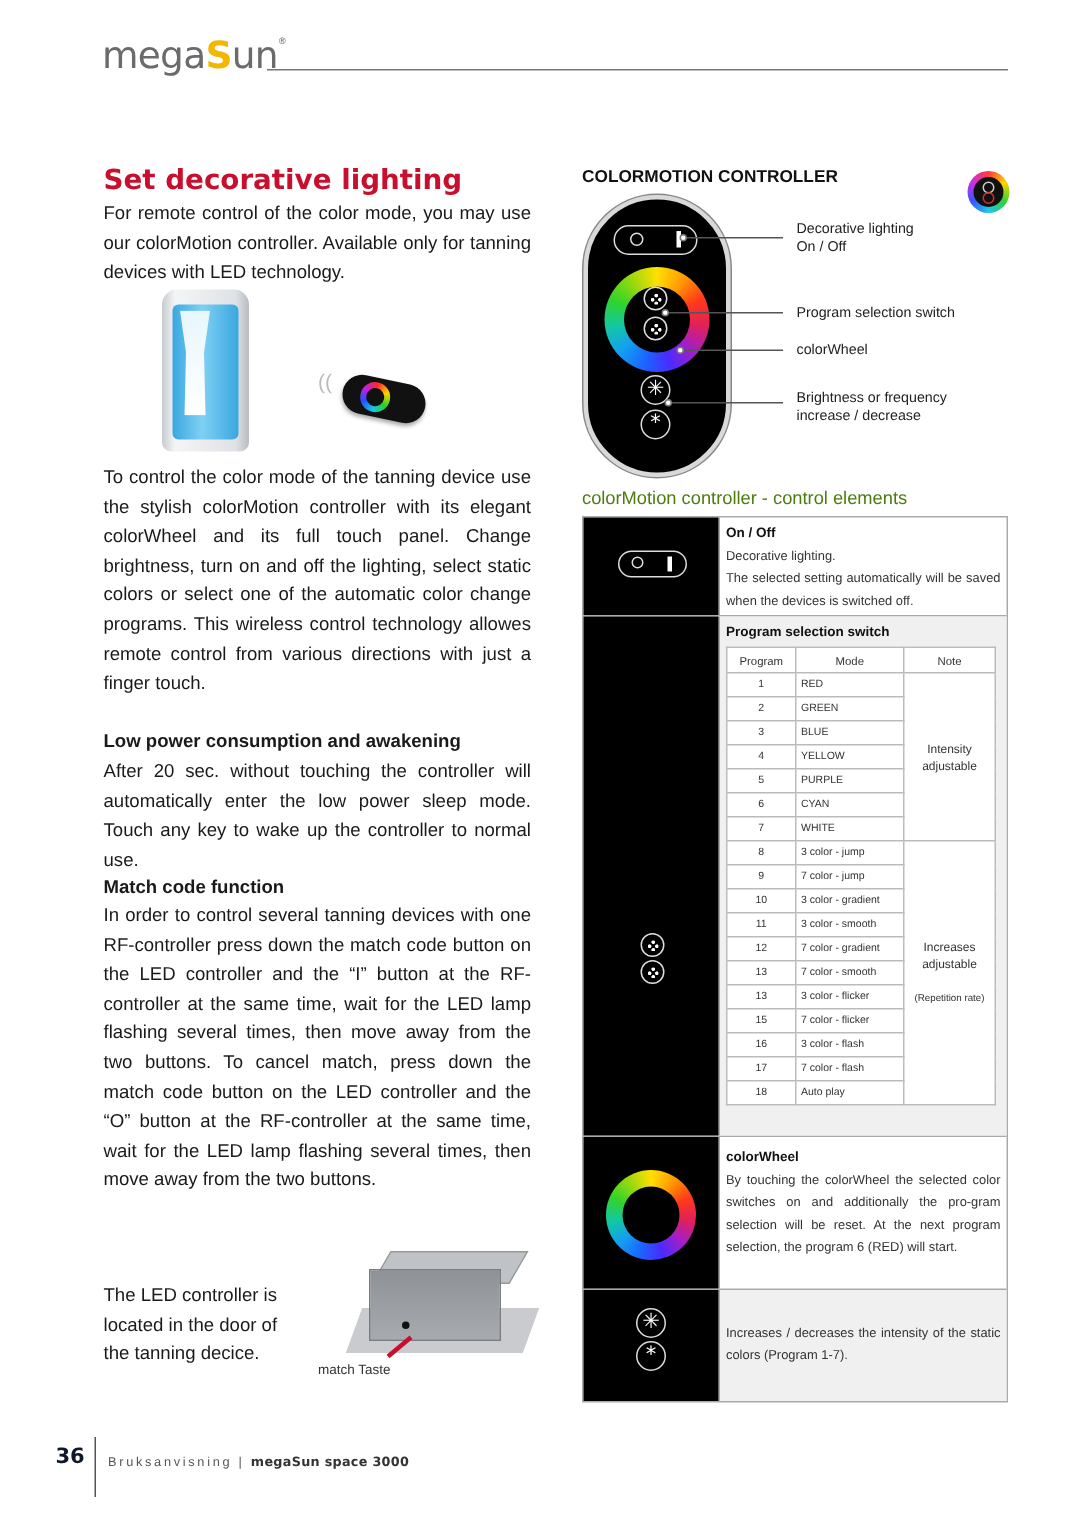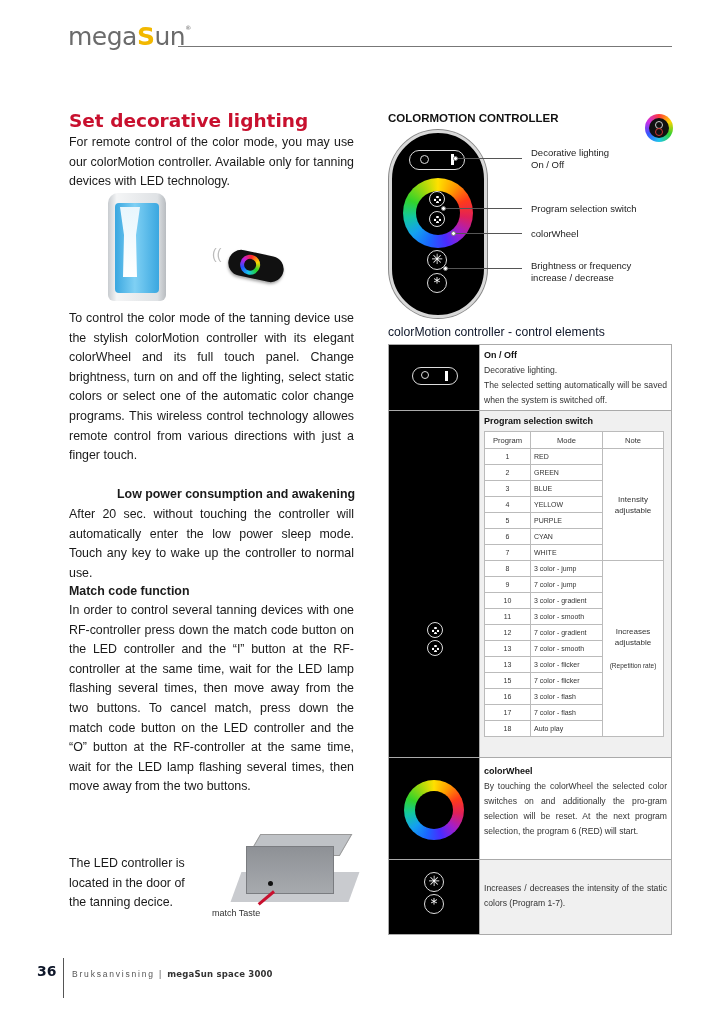--- a/index.html
+++ b/index.html
@@ -51,21 +51,21 @@
   .wheel { position: absolute; left: 11px; top: 45px; width: 70px; height: 70px; border-radius: 50%; background: conic-gradient(from 0deg, #ffe000, #ff9a00, #ff3a1a, #e0205a, #a41ec8, #4a2bff, #1a66ff, #14a0f0, #12c8a0, #32d32a, #9ad80e, #ffe000); }
   .wheel::after { content: ""; position: absolute; left: 13px; top: 13px; width: 44px; height: 44px; border-radius: 50%; background: #000; }
   .prog-btn { position: absolute; width: 16px; height: 16px; border-radius: 50%; border: 1.5px solid #ddd; z-index: 3; display: flex; align-items: center; justify-content: center; }
   .prog-btn span { display: block; width: 7px; height: 7px; background: radial-gradient(circle at 50% 15%, #fff 1px, transparent 1.5px), radial-gradient(circle at 15% 55%, #fff 1px, transparent 1.5px), radial-gradient(circle at 85% 55%, #fff 1px, transparent 1.5px), radial-gradient(circle at 50% 90%, #fff 1px, transparent 1.5px); }
   .sym-btn { position: absolute; width: 20px; height: 20px; border-radius: 50%; border: 1.5px solid #ddd; color: #fff; font-size: 14px; line-height: 17px; text-align: center; font-family: "DejaVu Sans", sans-serif; }
 
   .callout-line { position: absolute; height: 1px; background: #555; }
   .callout-dot { position: absolute; width: 5px; height: 5px; border-radius: 50%; background: #fff; border: 1px solid #777; }
   .callout-text { position: absolute; left: 531px; font-size: 9.5px; line-height: 12px; color: #222; }
 
-  .caption { position: absolute; left: 388px; top: 325px; font-size: 12.2px; color: #0f172a; }
+  .caption { position: absolute; left: 388px; top: 325px; font-size: 12.2px; color: #4d7c0f; }
 
   
   .info { position: absolute; left: 388px; top: 344px; width: 284px; border: 1px solid #aaa; }
   .row { display: flex; border-bottom: 1px solid #aaa; }
   .row:last-child { border-bottom: none; }
   .left-cell { width: 90px; background: #000; position: relative; flex-shrink: 0; }
   .right-cell { flex: 1; padding: 3px 4px 4px 4px; font-size: 8.6px; line-height: 15px; color: #333; text-align: justify; border-left: 1px solid #aaa; }
   .right-cell .t { font-weight: bold; color: #111; font-size: 9px; }
   .row.r1 { height: 66px; }
   .row.r2 { height: 347px; }
@@ -103,21 +103,21 @@
   <div class="glass"></div>
   <div class="inner"></div>
 </div>
 <div class="waves">((</div>
 <div class="mini-remote">
     <div class="ring"></div>
   </div>
 
 <div class="para" style="top:309px;">To control the color mode of the tanning device use the stylish colorMotion controller with its elegant colorWheel and its full touch panel. Change brightness, turn on and off the lighting, select static colors or select one of the automatic color change programs. This wireless control technology allowes remote control from various directions with just a finger touch.</div>
 
-<div class="subhead" style="top:487px;margin-left:48px;">Low power consumption and awakening</div>
+<div class="subhead" style="top:487px;">Low power consumption and awakening</div>
 <div class="para" style="top:505px;">After 20 sec. without touching the controller will automatically enter the low power sleep mode. Touch any key to wake up the controller to normal use.</div>
 
 <div class="subhead" style="top:584px;">Match code function</div>
 <div class="para" style="top:601px;">In order to control several tanning devices with one  RF-controller press down the match code button on the LED controller and the “I” button at the RF-controller at the same time, wait for the LED lamp flashing several times, then move away from the two buttons. To cancel match, press down the match code button on the LED controller and the “O” button at the RF-controller at the same time, wait for the LED lamp flashing several times, then move away from the two buttons.</div>
 
 <div class="para" style="top:854px; width:125px; text-align:left;">The LED controller is located in the door of the tanning decice.</div>
 <div class="ledbox">
   <div class="base"></div>
   <div class="top"></div>
   <div class="body"></div>
@@ -177,21 +177,21 @@
   <div class="row r1">
     <div class="left-cell">
       <div class="onoff" style="left:23px; top:22px; width:46px; height:18px;">
           <div class="o" style="left:8px; top:3px; width:8px; height:8px;"></div>
           <div class="i" style="right:9px; top:3px; height:10px;"></div>
         </div>
     </div>
     <div class="right-cell">
       <div class="t">On / Off</div>
       <div>Decorative lighting.</div>
-      <div>The selected  setting  automatically will be saved when the system is switched off.</div>
+      <div>The selected  setting  automatically will be saved when the devices is switched off.</div>
     </div>
   </div>
 
   <div class="row r2">
     <div class="left-cell">
       <div class="prog-btn" style="left:38px; top:211px;">
           <span></span>
         </div>
       <div class="prog-btn" style="left:38px; top:229px;">
           <span></span>

